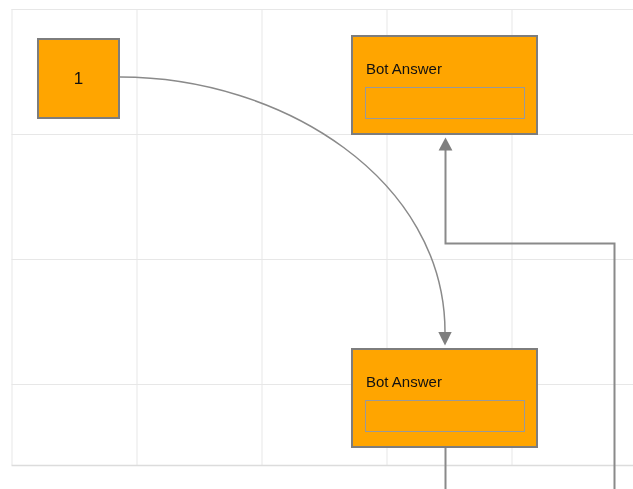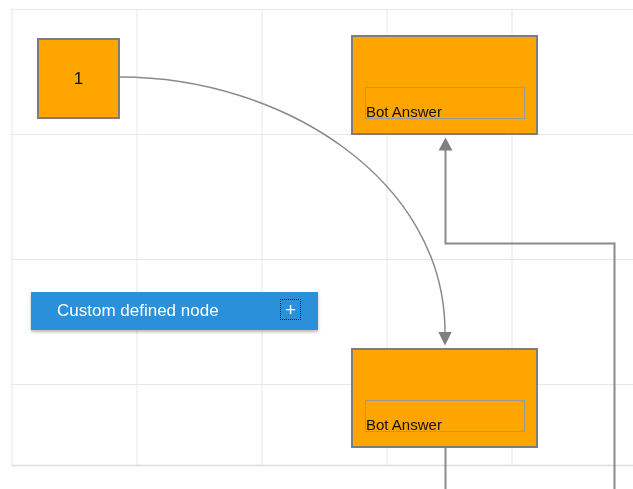--- a/index.html
+++ b/index.html
@@ -57,21 +57,20 @@
     border: 2px solid var(--node-border, #7d7d7d);
   }
   .bot-top    { top: 35px; }
   .bot-bottom { top: 348px; }
   .bot-title {
     position: absolute;
     left: 13px;
     top: 23px;
     font-size: 15px;
     color: var(--node-text, #111111);
-    margin-top: 43px;
   }
   .bot-input {
     position: absolute;
     left: 12px;
     top: 50px;
     width: 158px;
     height: 30px;
     border: 1px solid var(--inner-border, #999999);
     background: transparent;
   }
@@ -142,20 +141,14 @@
   <div class="node bot-node bot-top">
     <div class="bot-title">Bot Answer</div>
     <div class="bot-input"></div>
   </div>
 
   <div class="node bot-node bot-bottom">
     <div class="bot-title">Bot Answer</div>
     <div class="bot-input"></div>
   </div>
 
-  <div class="node custom-node">
-    <span class="custom-label">Custom defined node</span>
-    <div class="add-btn">
-      <span class="plus-glyph">+</span>
-    </div>
-  </div>
 
 </div>
 
 </body></html>

